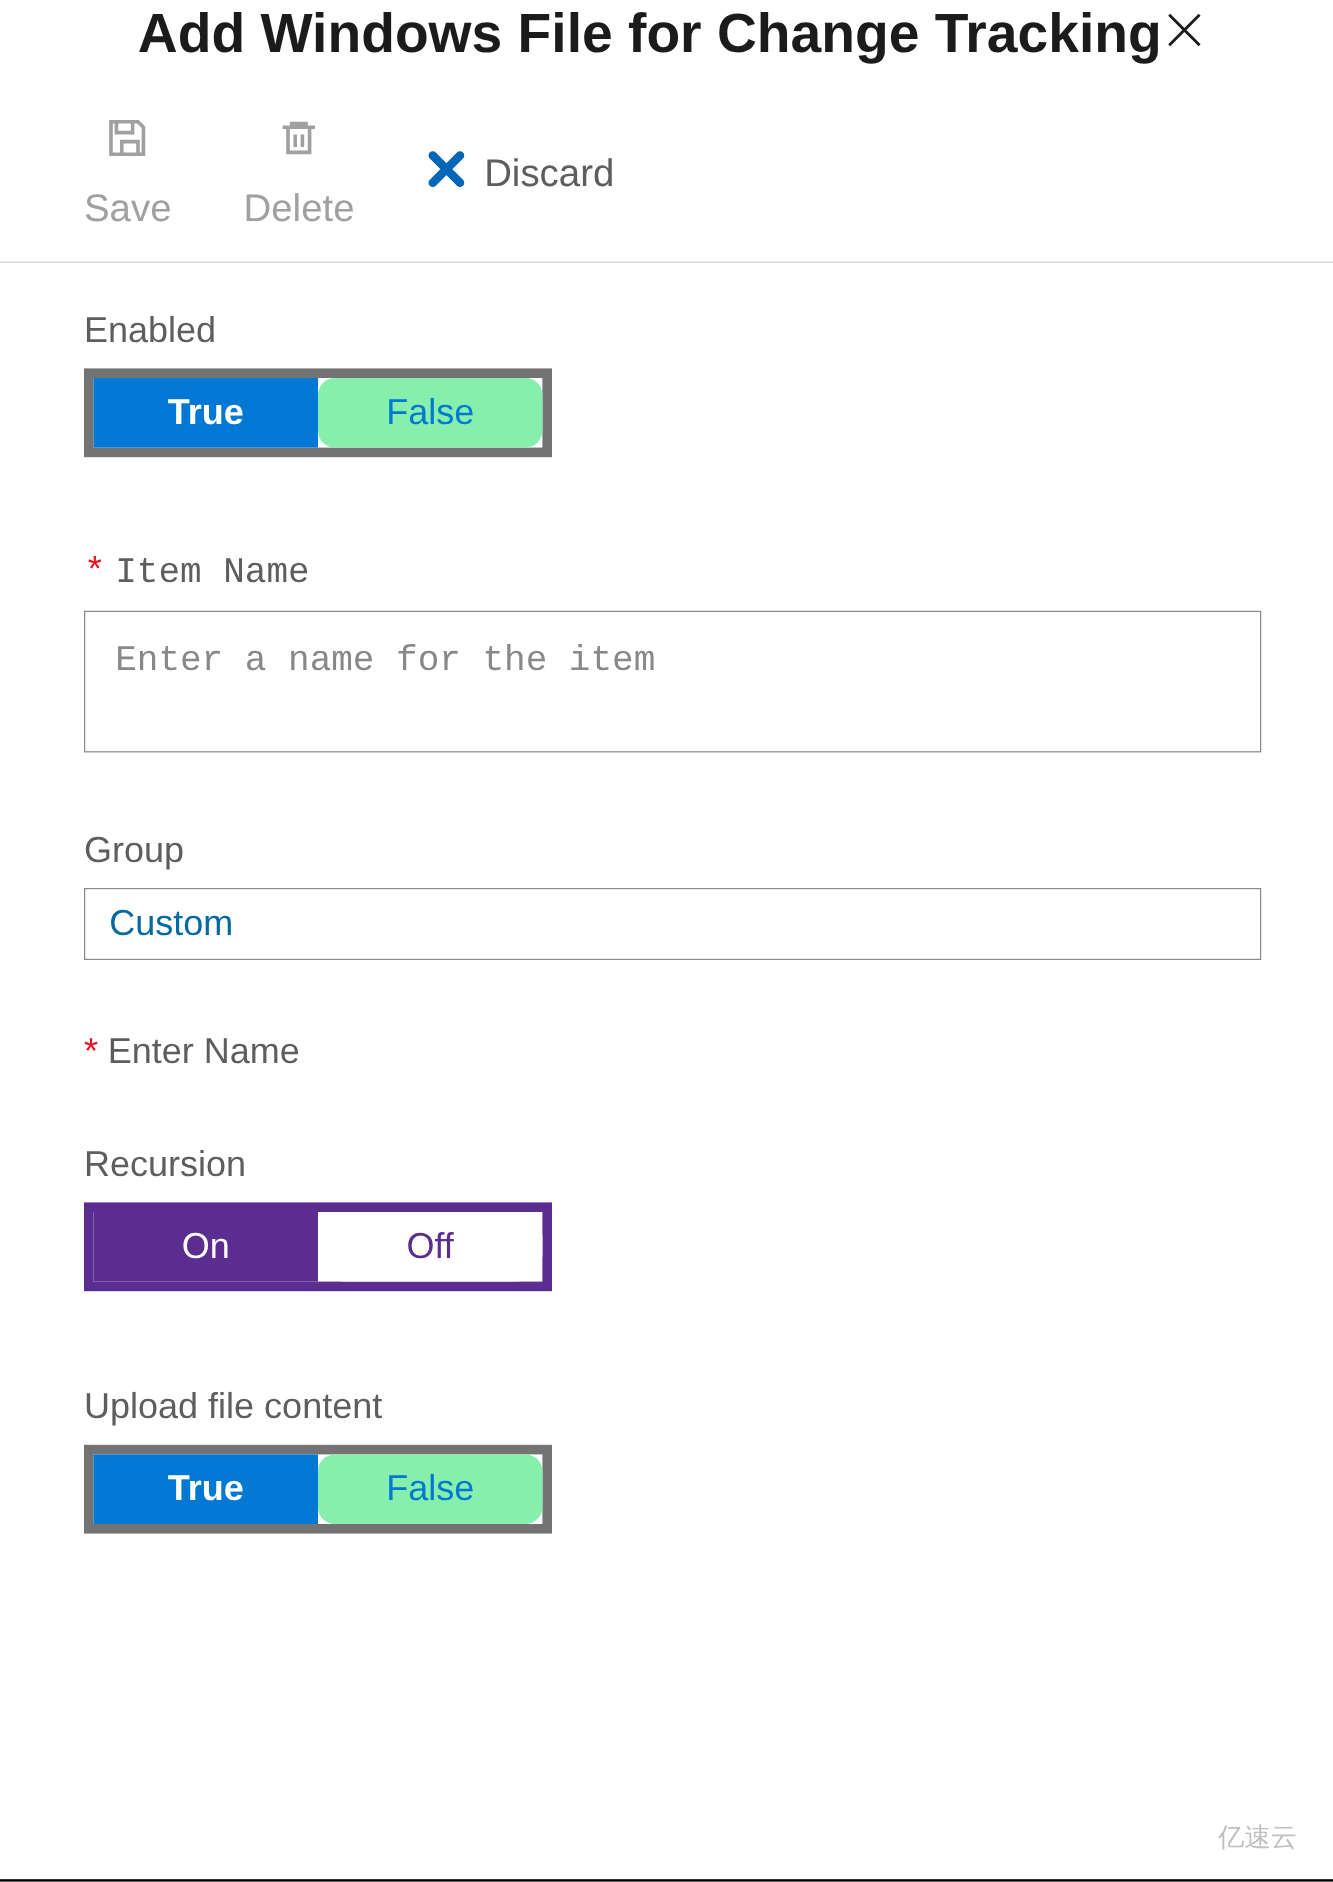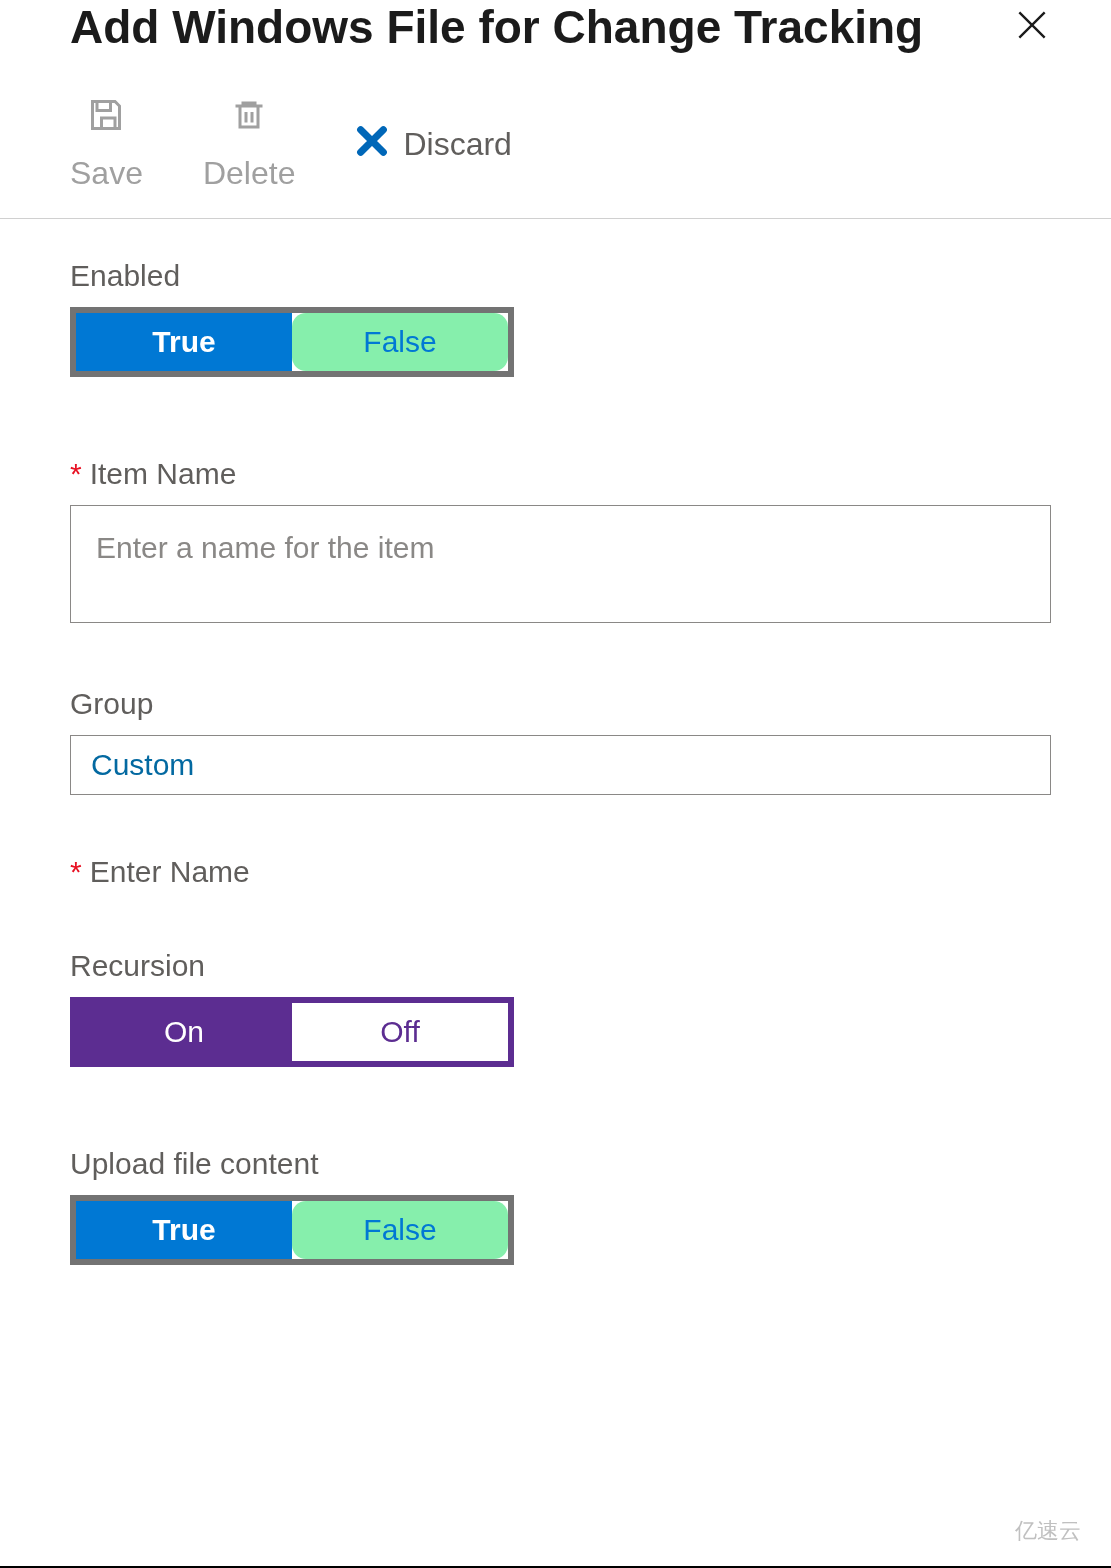--- a/index.html
+++ b/index.html
@@ -11,21 +11,21 @@
       height: 1568px;
       position: relative;
       border-bottom: 2px solid #000;
     }
     .panel {
       padding: 0;
     }
     .header {
       display: flex;
       align-items: flex-start;
-      justify-content: space-between;
+      justify-content: center;
       padding: 0 60px 30px 70px;
     }
     .header h1 {
       font-size: 46px;
       font-weight: 600;
       color: #1b1b1b;
       line-height: 1.2;
     }
     .close-btn {
       font-size: 42px;
@@ -69,22 +69,22 @@
     }
     .field-label {
       font-size: 30px;
       color: #605e5c;
       margin-bottom: 14px;
       display: block;
     }
     .req { color: #e81123; margin-right: 8px; font-size: 30px; }
     .toggle {
       display: flex;
-      width: 444px;
-      border: 6px solid #737373;
+      width: 390px;
+      border: 8px solid #737373;
     }
     .toggle.purple { border-color: #5c2d91; }
     .toggle-opt {
       flex: 1;
       text-align: center;
       padding: 12px 0;
       font-size: 30px;
       cursor: pointer;
     }
     .toggle-opt.active-blue {
@@ -205,21 +205,21 @@
   <div class="form">
 
     <div class="field">
       <span class="field-label">Enabled</span>
       <div class="toggle">
         <div class="toggle-opt active-blue">True</div>
         <div class="toggle-opt inactive-blue">False</div>
       </div>
     </div>
 
-    <div class="field" style="margin-top:80px;">
+    <div class="field" style="margin-top:80px;font-family:Liberation Mono, monospace;">
       <span class="field-label">
         <span class="req">*</span><span>Item Name</span>
       </span>
       <textarea class="text-input tall" placeholder="Enter a name for the item" style=""></textarea>
     </div>
 
     <div class="field">
       <span class="field-label">Group</span>
       <div class="text-readonly">Custom</div>
     </div>

